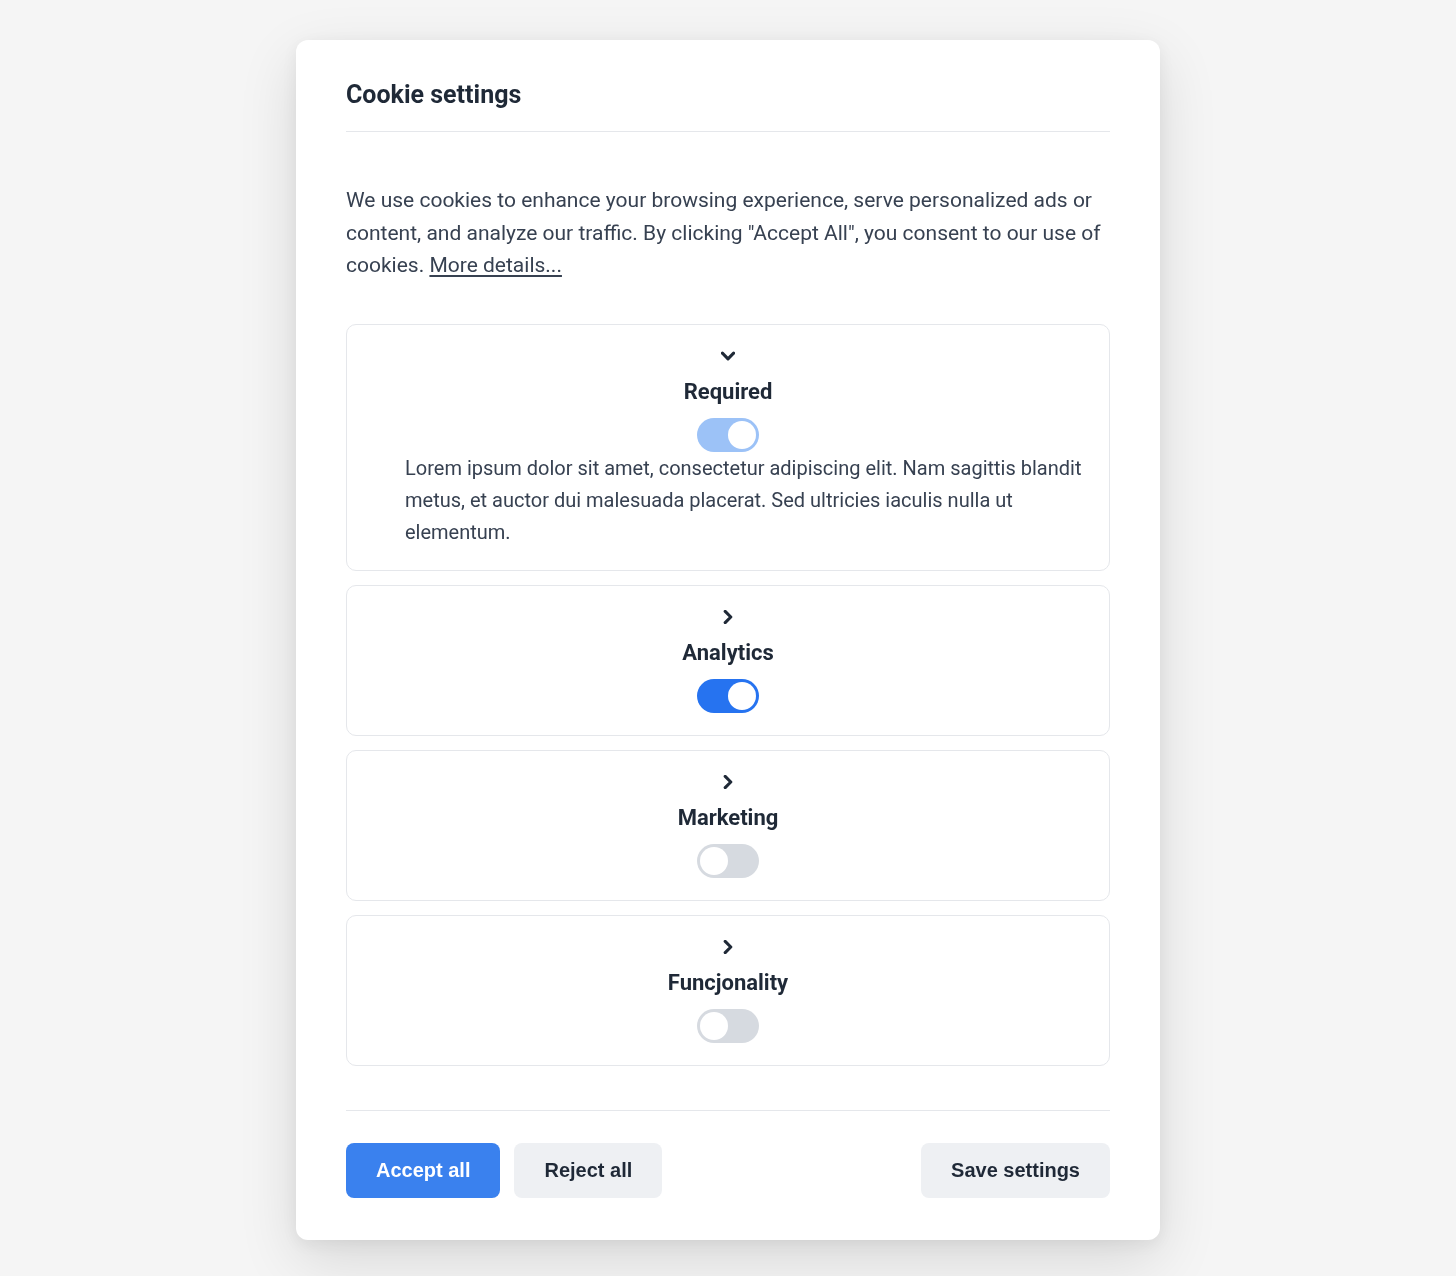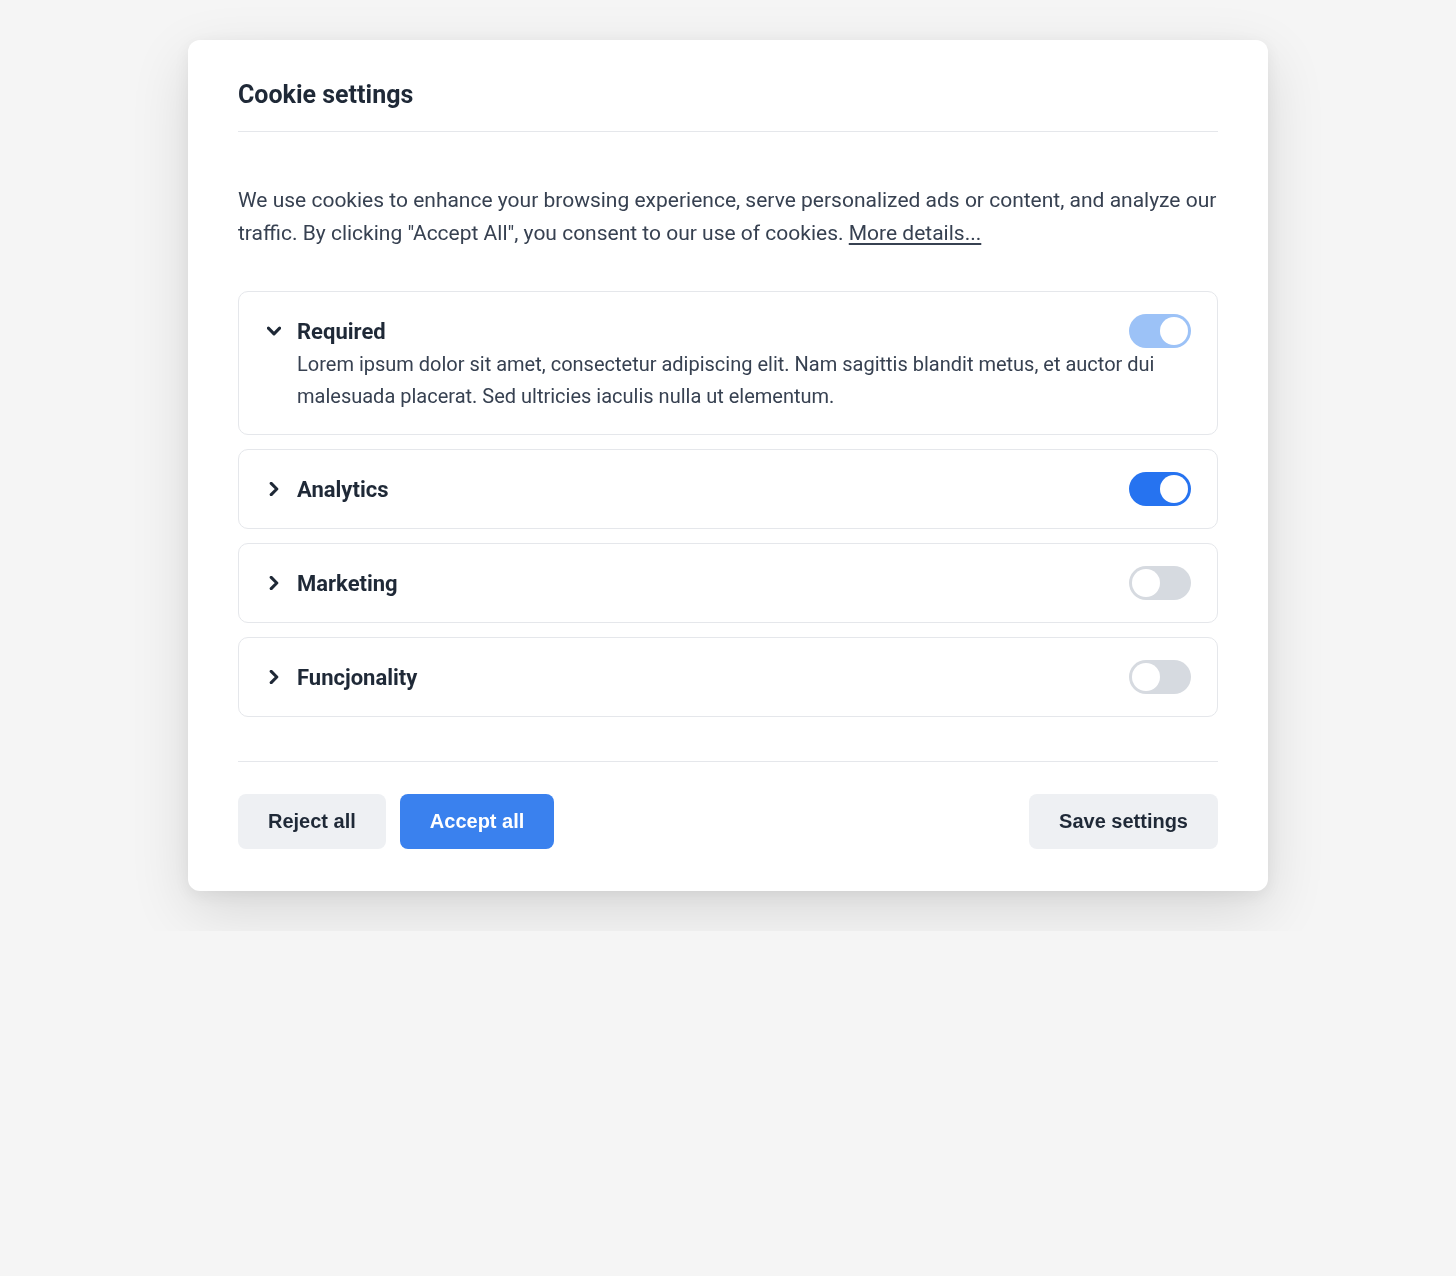--- a/index.html
+++ b/index.html
@@ -12,21 +12,21 @@
       background: #f5f5f5;
       padding: 40px;
       display: flex;
       justify-content: center;
       align-items: flex-start;
     }
     .modal {
       background: #fff;
       border-radius: 12px;
       box-shadow: 0 20px 60px rgba(0,0,0,0.12), 0 4px 16px rgba(0,0,0,0.06);
-      width: 1080px;
+      width: 864px;
       max-width: 100%;
       padding: 40px 50px 42px 50px;
     }
     .title {
       font-size: 25px;
       font-weight: 700;
       color: #1f2937;
       margin-bottom: 22px;
     }
     .divider {
@@ -55,20 +55,21 @@
     }
     .category {
       border: 1px solid #e5e7eb;
       border-radius: 10px;
       padding: 22px 26px;
     }
     .category-header {
       display: flex;
       align-items: center;
       gap: 14px;
+      flex-direction: column;
     }
     .chevron {
       width: 18px;
       height: 18px;
       flex-shrink: 0;
       display: flex;
       align-items: center;
       justify-content: center;
       cursor: pointer;
     }
@@ -223,18 +224,18 @@
           <div class="toggle-knob"></div>
         </div>
       </div>
     </div>
 
   </div>
 
   <hr class="divider">
 
   <div class="footer">
+    <button class="btn btn-primary">Accept all</button>
     <button class="btn btn-secondary">Reject all</button>
-    <button class="btn btn-primary">Accept all</button>
     <div class="spacer"></div>
     <button class="btn btn-secondary">Save settings</button>
   </div>
 </div>
 
 </body></html>

